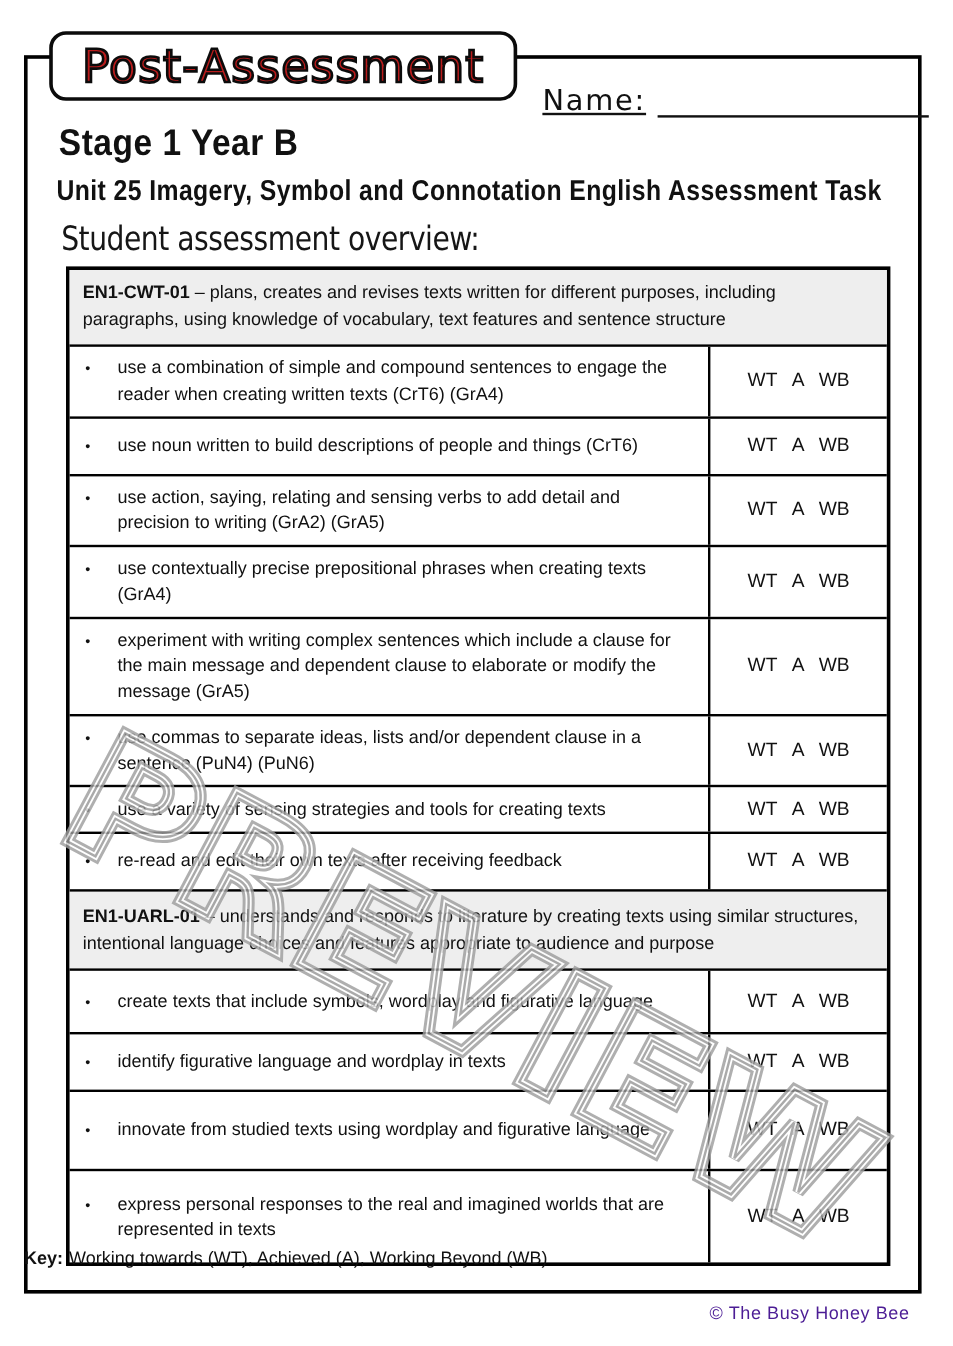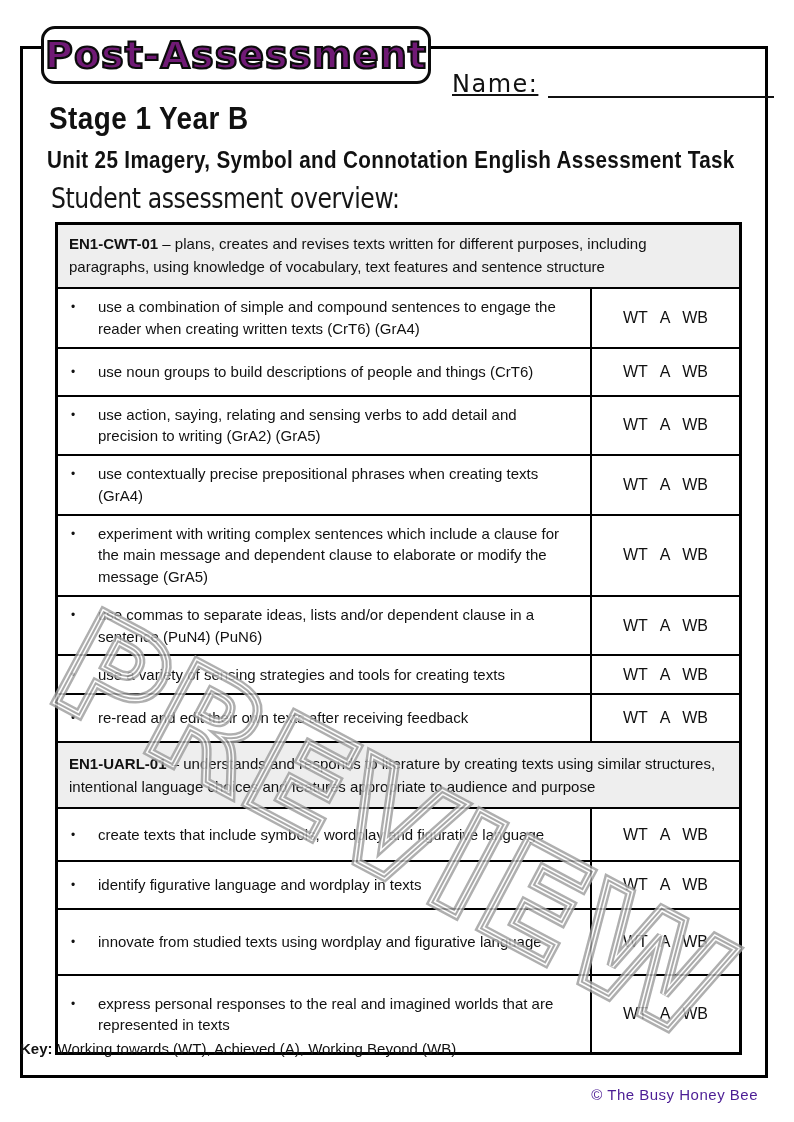--- a/index.html
+++ b/index.html
@@ -14,22 +14,22 @@
     border:3px solid #000; box-sizing:border-box; z-index:1;
   }
   
   .badge {
     position:absolute; left:41px; top:26px; width:390px; height:58px;
     box-sizing:border-box; background:#fff; border:3px solid #0b0b0b;
     border-radius:14px; z-index:3;
     display:flex; align-items:center; justify-content:center;
   }
   .badge-text {
-    font-family:"DejaVu Sans", sans-serif; font-weight:700; font-size:38px;
-    letter-spacing:1px; color:#701a75; -webkit-text-stroke:2.2px #0b0b0b;
+    font-family:"DejaVu Sans", sans-serif; font-weight:400; font-size:38px;
+    letter-spacing:1px; color:#b91c1c; -webkit-text-stroke:2.2px #0b0b0b;
     white-space:nowrap;
   }
   
   .name-row { position:absolute; left:452px; top:70px; z-index:4; display:flex; align-items:flex-end; }
   .name-label { font-family:"DejaVu Sans", sans-serif; font-size:24px; letter-spacing:1.5px;text-decoration:underline; }
   .name-line { display:inline-block; width:226px; height:26px; border-bottom:2.5px solid #111; margin-left:10px; }
   
   .stage {
     position:absolute; left:49px; top:101px; margin:0; font-size:31px; font-weight:bold;
     transform:scaleX(.9); transform-origin:left top; white-space:nowrap; letter-spacing:.5px;
@@ -120,21 +120,21 @@
         <div class="ratings">
           <span class="rating">WT</span>
           <span class="rating">A</span>
           <span class="rating">WB</span>
         </div>
       </div>
       <div class="t-row" style="min-height: 48px;">
         <div class="criteria">
           <span class="crit-inner">
             <span class="bullet">•</span>
-            <span class="crit-text">use noun groups to build descriptions of people and things (CrT6)</span>
+            <span class="crit-text">use noun written to build descriptions of people and things (CrT6)</span>
           </span>
         </div>
         <div class="ratings">
           <span class="rating">WT</span>
           <span class="rating">A</span>
           <span class="rating">WB</span>
         </div>
       </div>
       <div class="t-row" style="min-height: 57px;">
         <div class="criteria">

